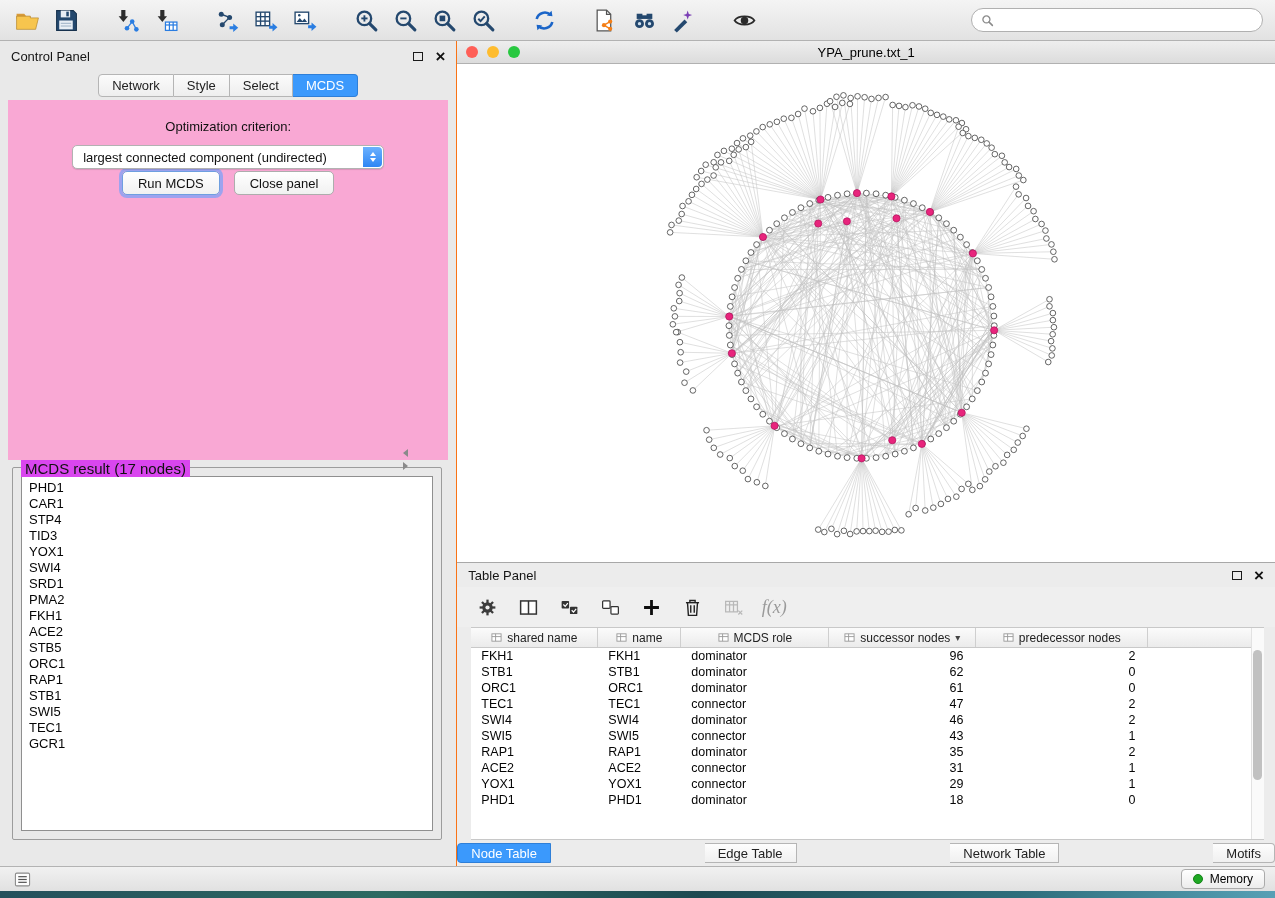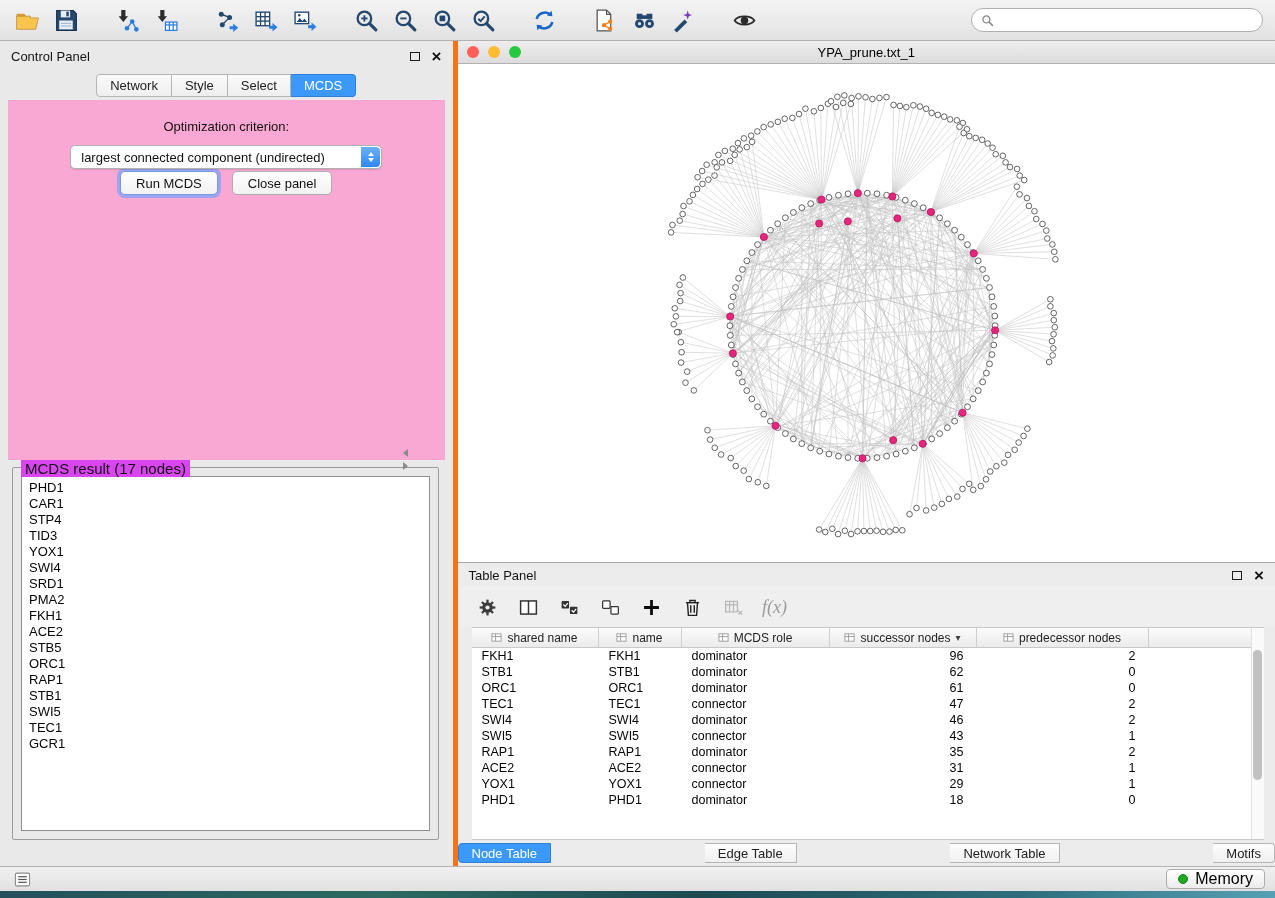--- a/index.html
+++ b/index.html
@@ -13,21 +13,21 @@
   .tb-icon svg{width:25px;height:25px}
   .tb-gap{width:13px}
   .search-wrap{margin-left:auto;display:flex;align-items:center;background:#fff;border:1px solid #b0b0b0;border-radius:13px;height:24px;width:292px;padding:0 9px;gap:6px}
   .search-wrap svg{width:13px;height:13px;flex:0 0 auto}
   .search-wrap input{border:none;outline:none;flex:1;font-size:13px;background:transparent;font-family:"Liberation Sans",sans-serif}
 
   
   .main{display:flex;height:825px;position:relative}
 
   
-  .control-panel{width:486px;background:#e9e9e9;border-right:5px solid #f97316;position:relative}
+  .control-panel{width:486px;background:#e9e9e9;border-right:1px solid #f97316;position:relative}
   .panel-header{height:30px;display:flex;align-items:center;padding:0 11px;font-size:13px;color:#151515}
   .hdr-btns{margin-left:auto;display:flex;gap:12px;align-items:center}
   .float-box{width:10px;height:9px;border:1.6px solid #1a1a1a;display:inline-block;cursor:pointer}
   .close-x{font-size:17px;font-weight:bold;color:#111;line-height:1;cursor:pointer}
   .cp-tabs{display:flex;justify-content:center;margin-top:3px}
   .cp-tab{font-size:13px;padding:3px 13px;background:linear-gradient(#fbfbfb,#eee);border:1px solid #b5b5b5;border-left:none;color:#222;cursor:pointer;line-height:15px}
   .cp-tab:first-child{border-left:1px solid #b5b5b5;border-radius:4px 0 0 4px}
   .cp-tab:last-child{border-radius:0 4px 4px 0}
   .cp-tab.active{background:#3b99fc;border-color:#2e7fd8;color:#fff}
   .cp-sub{margin:3px 8px 0;height:360px;background:#f9a8d4;padding-top:19px}
@@ -78,21 +78,21 @@
   .table-tabs{height:26px;display:flex;justify-content:space-between;align-items:center;background:#ececec}
   .t-tab{font-size:13px;height:20px;display:flex;align-items:center;padding:0 13px;background:linear-gradient(#fdfdfd,#f0f0f0);border:1px solid #b5b5b5;border-left:none;color:#222;cursor:pointer}
   .t-tab:first-child{border-left:1px solid #b5b5b5;border-radius:4px 0 0 4px}
   .t-tab:last-child{border-radius:0 4px 4px 0}
   .t-tab.active{background:#3b99fc;border-color:#2e7fd8;color:#fff}
 
   
   .status-bar{height:25px;background:linear-gradient(#f1f1f1,#e1e1e1);border-top:1px solid #b3b3b3;display:flex;align-items:center;padding:0 10px}
   .list-btn{width:24px;height:19px;display:flex;align-items:center;justify-content:center;cursor:pointer}
   .list-btn svg{width:19px;height:17px}
-  .memory-btn{margin-left:auto;display:flex;align-items:center;gap:7px;background:linear-gradient(#fff,#ececec);border:1px solid #ababab;border-radius:4px;height:20px;padding:0 11px;font-size:16px;cursor:pointer;font-family:"Liberation Sans",sans-serif}
+  .memory-btn{margin-left:auto;display:flex;align-items:center;gap:7px;background:linear-gradient(#fff,#ececec);border:1px solid #ababab;border-radius:4px;height:20px;padding:0 11px;font-size:12px;cursor:pointer;font-family:"Liberation Sans",sans-serif}
   .green-dot{width:10px;height:10px;border-radius:50%;background:#1fa824;border:1px solid #128417}
   .desktop-strip{height:7px;background:linear-gradient(90deg,#24505c,#2d6a62 30%,#1d4a52 55%,#2e6e7c 80%,#57a0b5)}
 </style>
 </head>
 <body>
 
 <div class="toolbar">
   <div class="tb-icons" id="main-toolbar-icons">
       <span class="tb-icon">
         <svg viewBox="0 0 24 24">

